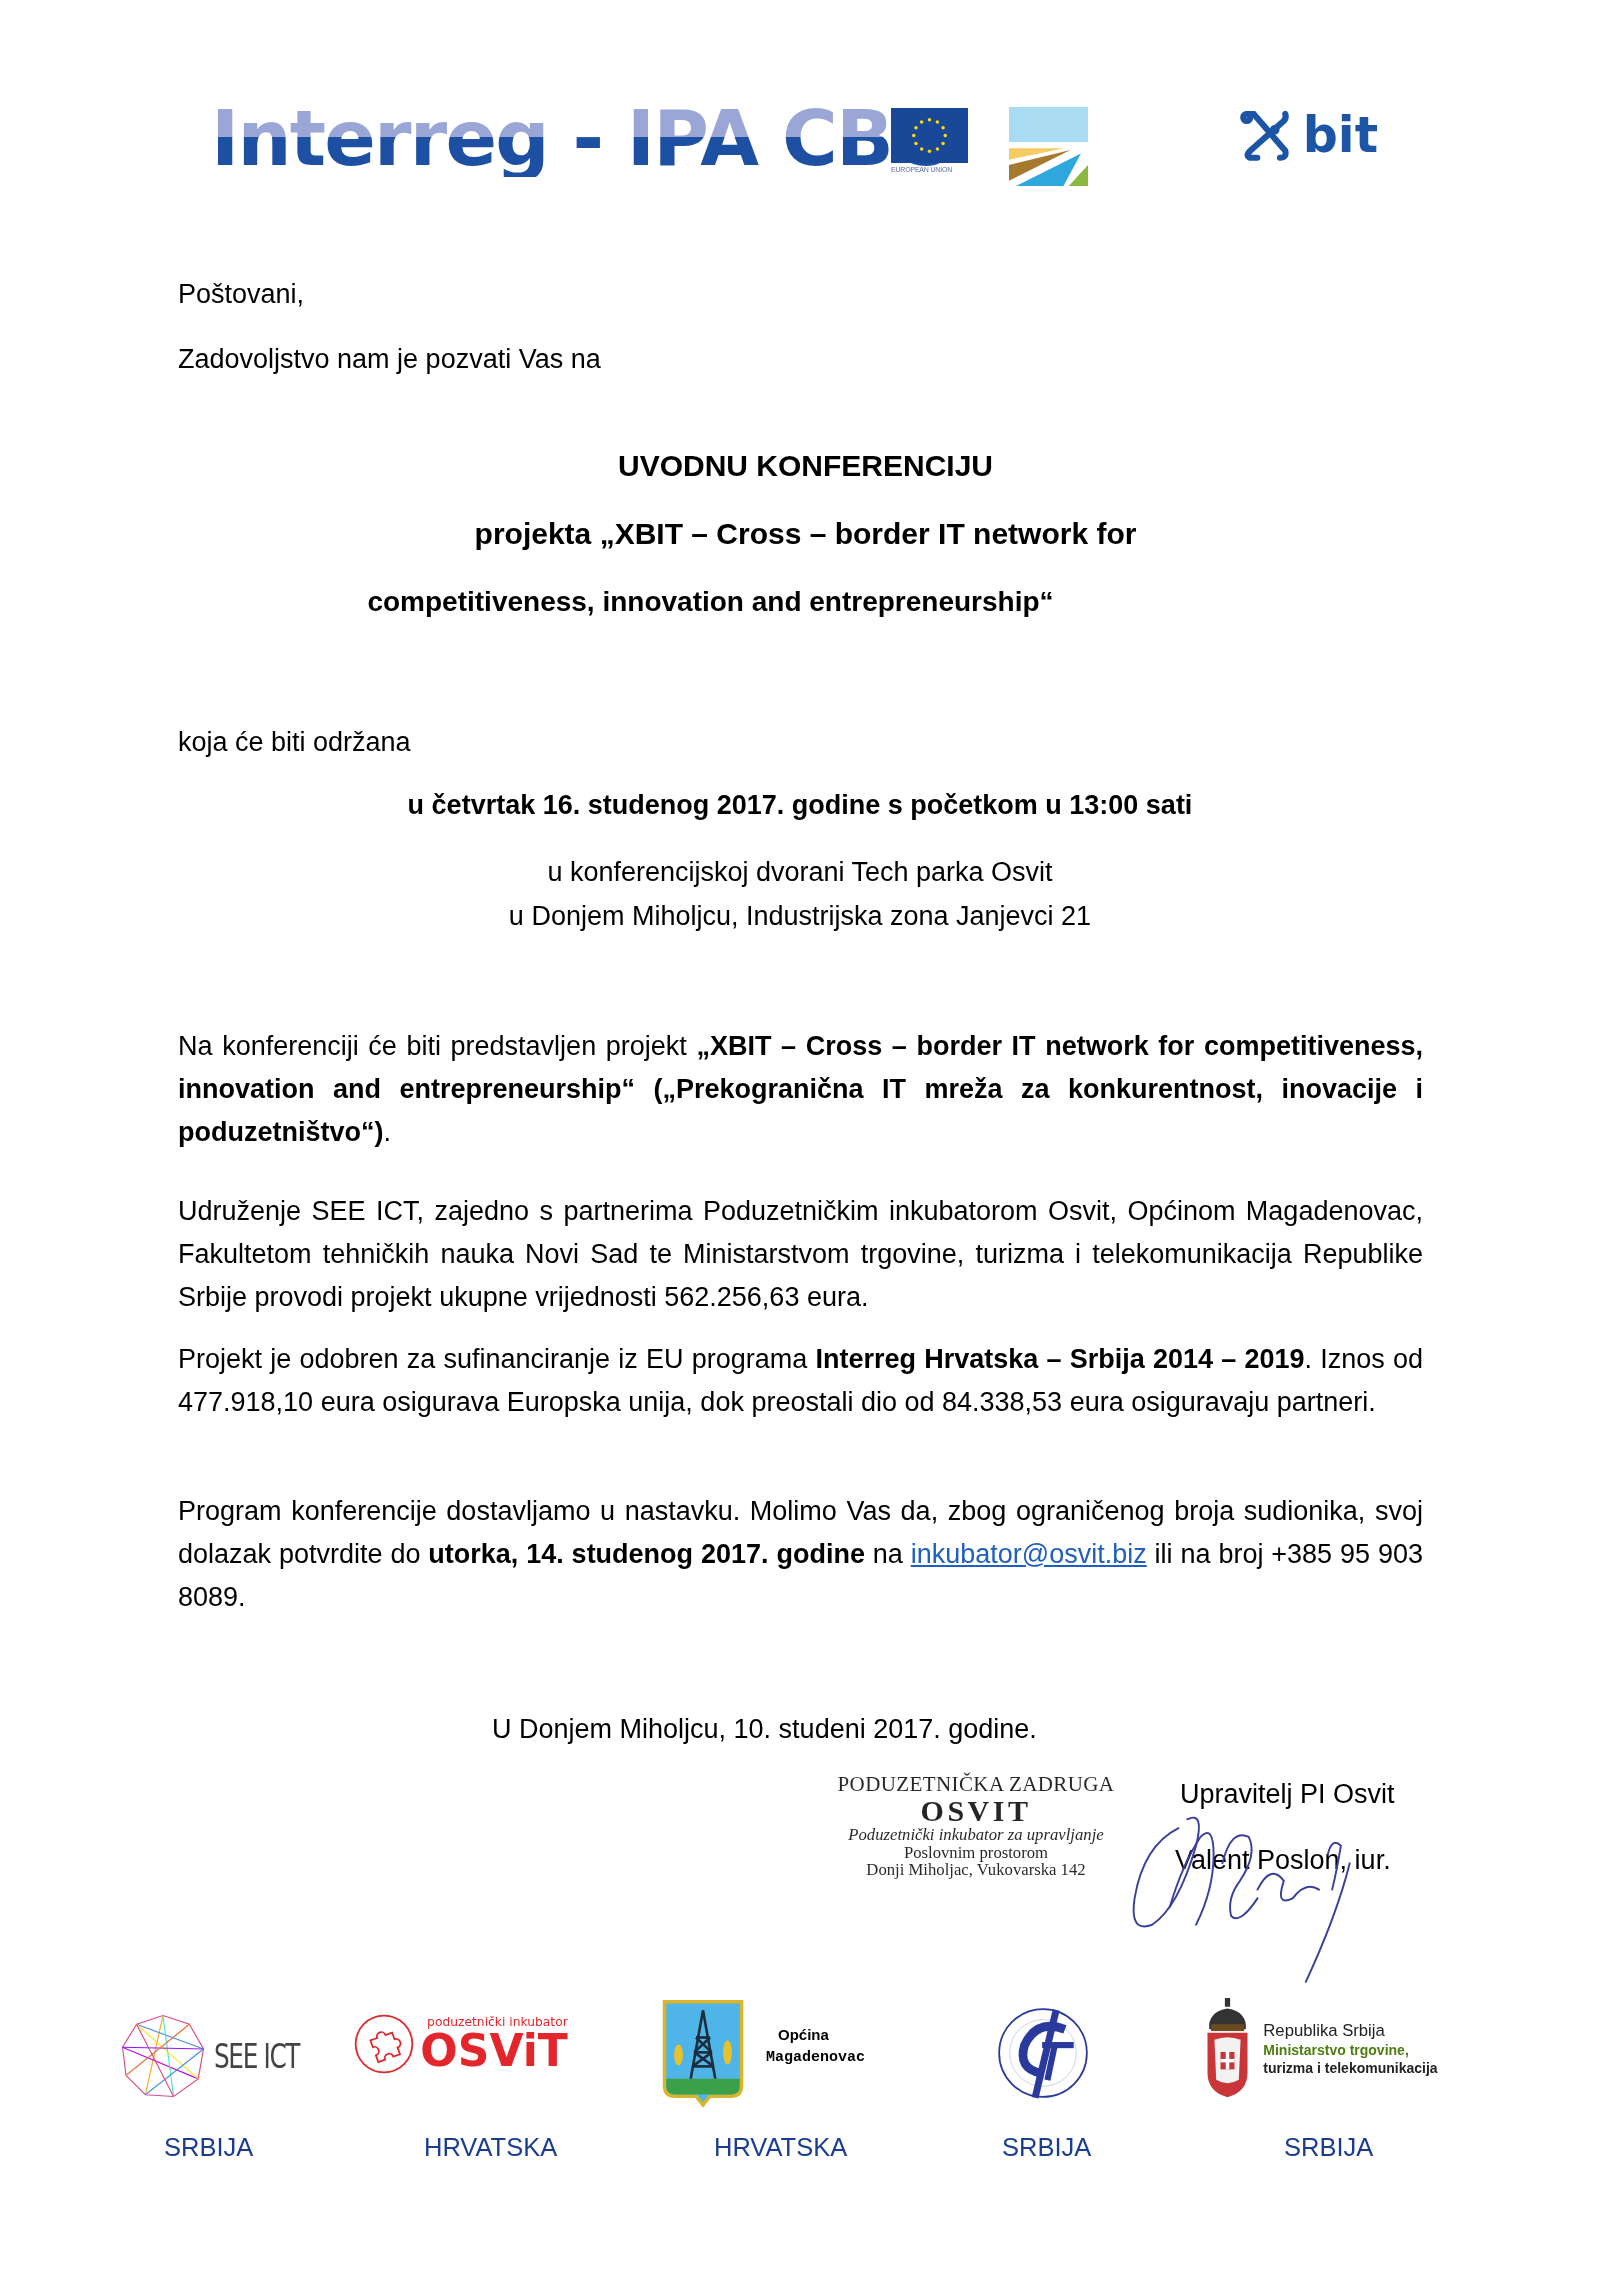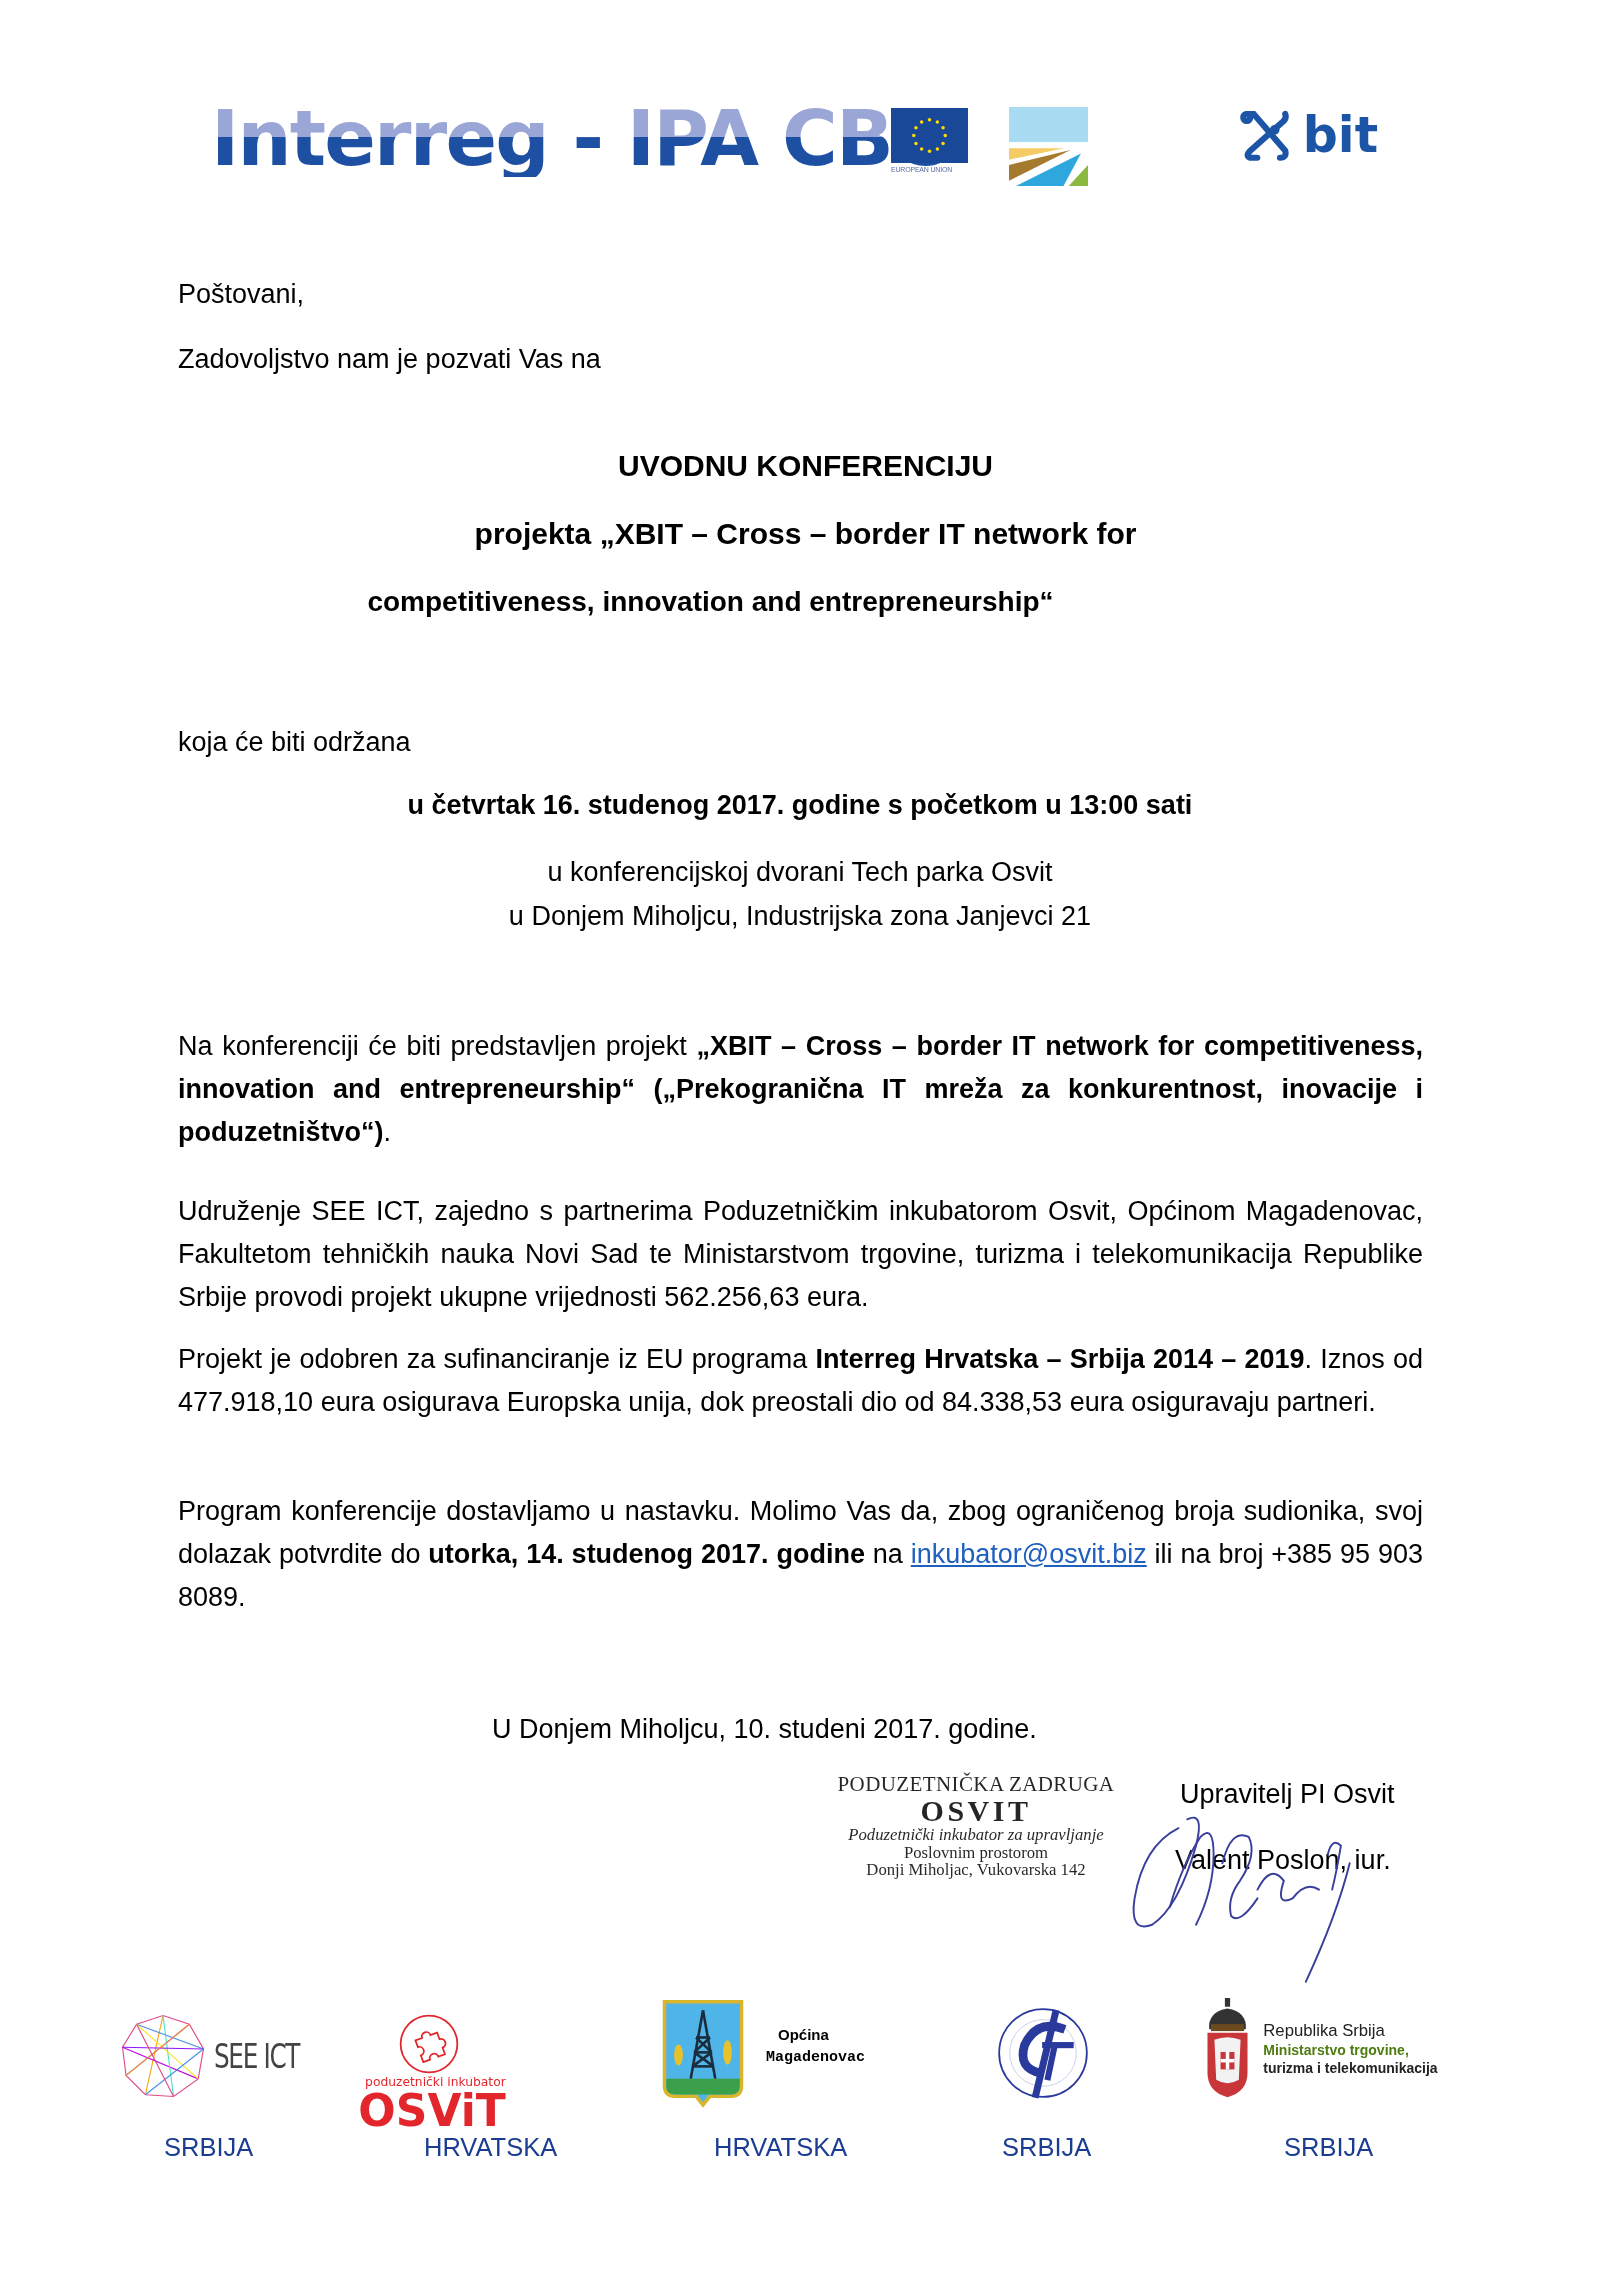--- a/index.html
+++ b/index.html
@@ -145,21 +145,21 @@
       <line x1="20" y1="14" x2="90" y2="76" stroke="#f8e71c"></line>
       <line x1="4" y1="40" x2="96" y2="42" stroke="#9013fe"></line>
       <line x1="8" y1="72" x2="80" y2="14" stroke="#ff6f61"></line>
       <line x1="30" y1="94" x2="96" y2="42" stroke="#4a90e2"></line>
       <line x1="62" y1="96" x2="20" y2="14" stroke="#e04a8c"></line>
     </g>
   </svg>
   <span class="footer-logo-text" style="font-size:33px; color:#444; margin-left:7px; letter-spacing:-1.8px; transform:scaleX(0.75); transform-origin:left; display:inline-block;">SEE ICT</span>
 </div>
 
-<div class="abs" style="left:353px; top:2013px; display:flex; align-items:center;flex-direction:column;">
+<div class="abs" style="left:353px; top:2013px; display:flex; align-items:center;">
   <svg width="62" height="62" viewBox="0 0 70 70">
     <circle cx="35" cy="35" r="32" fill="none" stroke="#e3262b" stroke-width="2"></circle>
     <path d="M22 26 h8 a5 5 0 1 1 10 0 h8 v8 a5 5 0 1 1 0 10 v8 h-8 a5 5 0 1 0 -10 0 h-8 v-8 a5 5 0 1 0 0 -10 z" fill="none" stroke="#e3262b" stroke-width="2" transform="rotate(-20 35 35)"></path>
   </svg>
   <div style="margin-left:5.3px;">
     <div style="font-family:'DejaVu Sans',sans-serif; font-size:12.3px; color:#e3262b; text-align:right;">poduzetnički inkubator</div>
     <div style="font-family:'DejaVu Sans',sans-serif; font-weight:bold; font-size:44px; color:#e3262b; line-height:44px;">OSViT</div>
   </div>
 </div>
 

